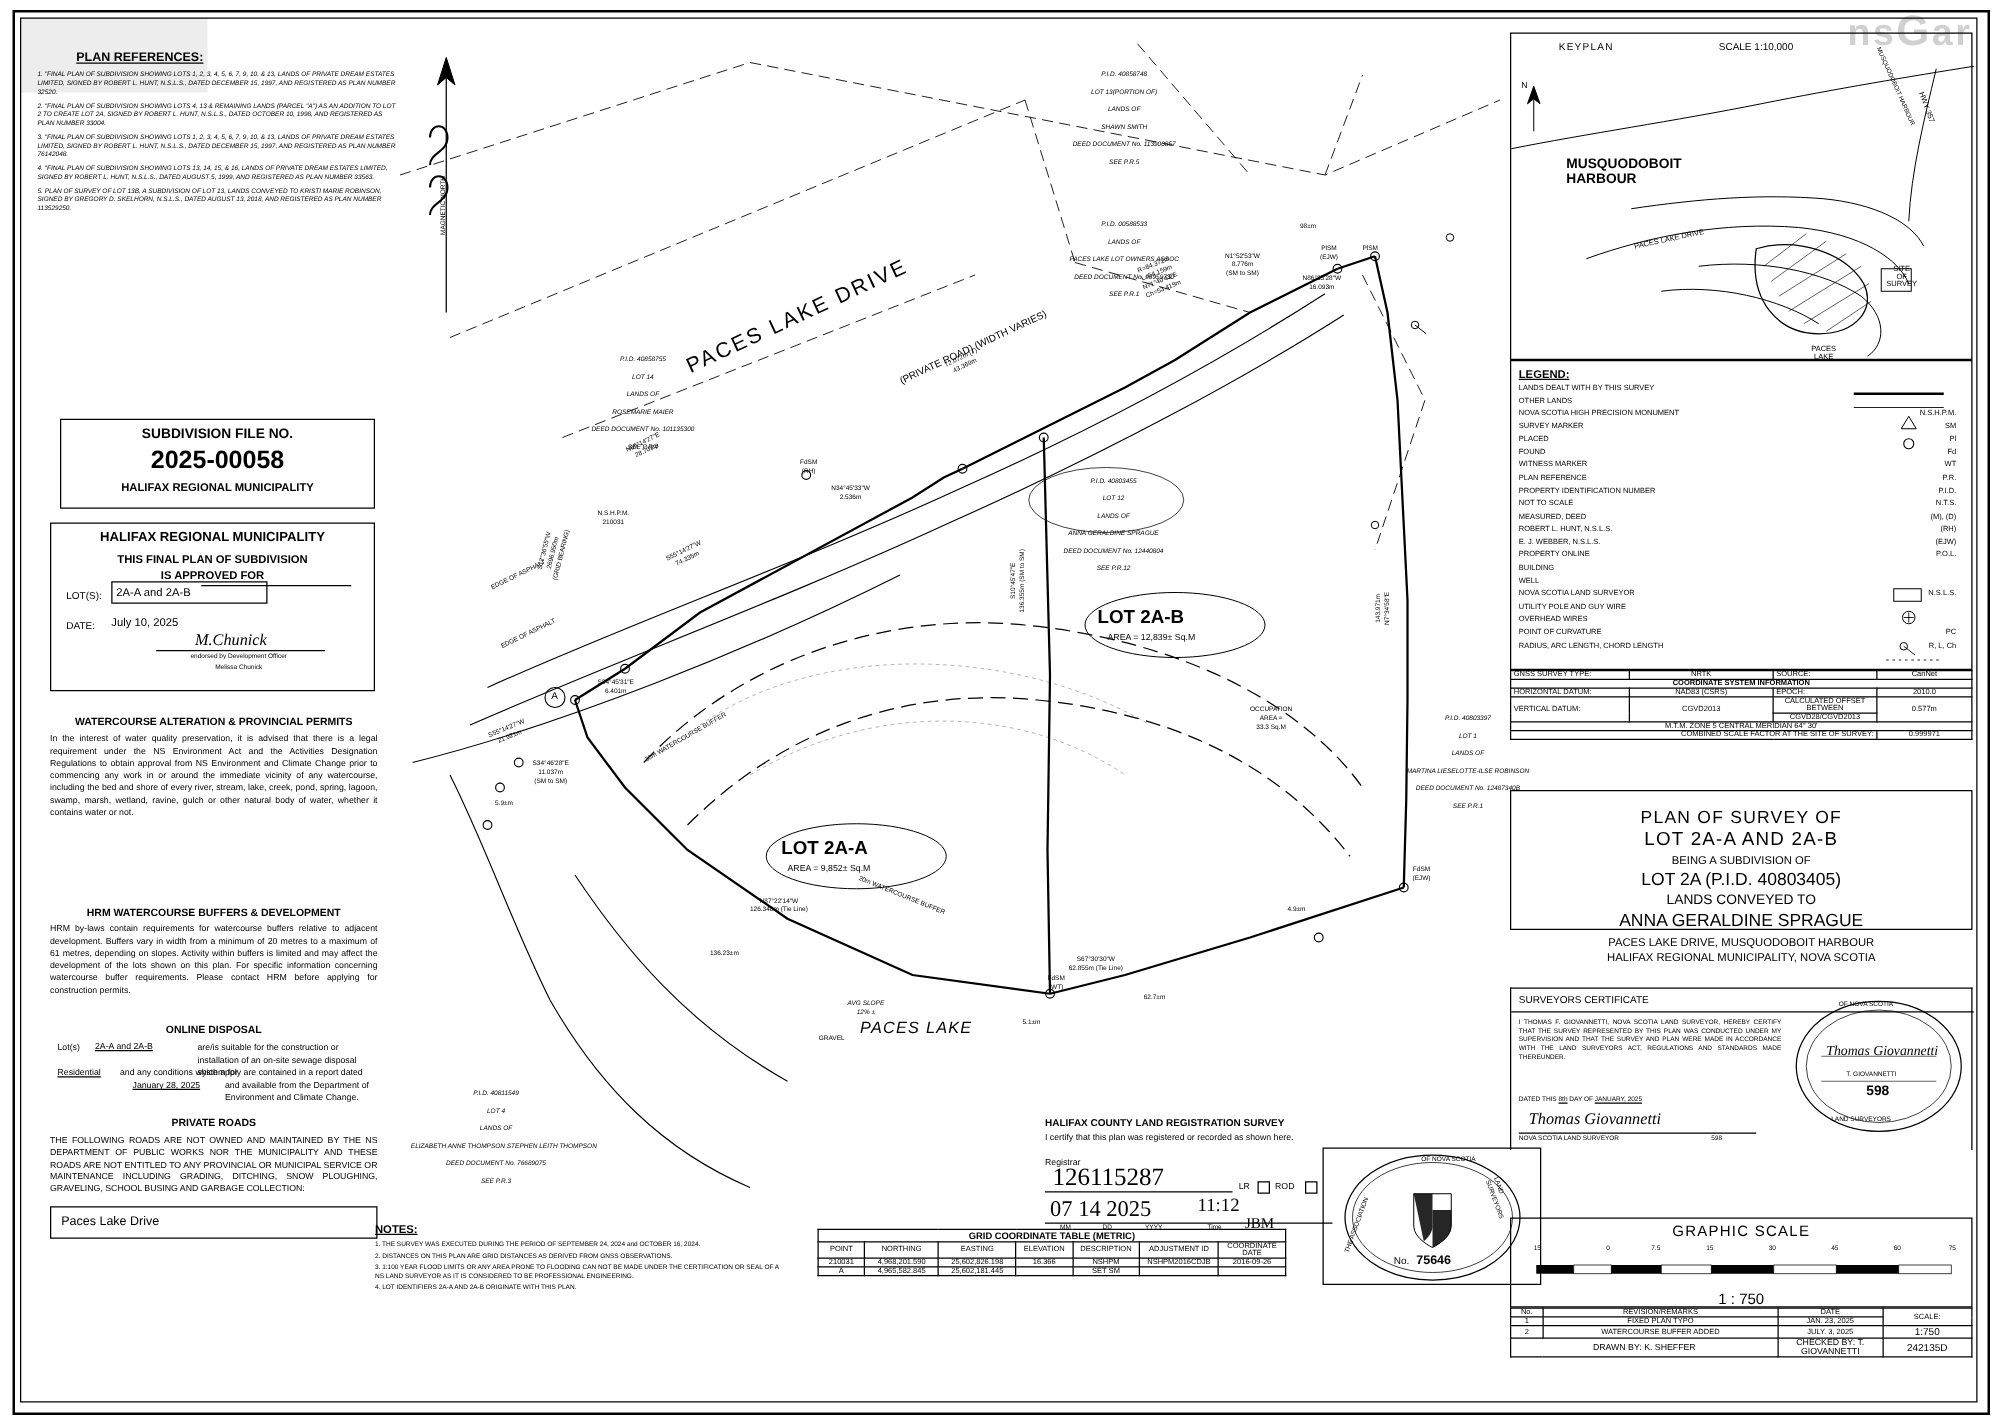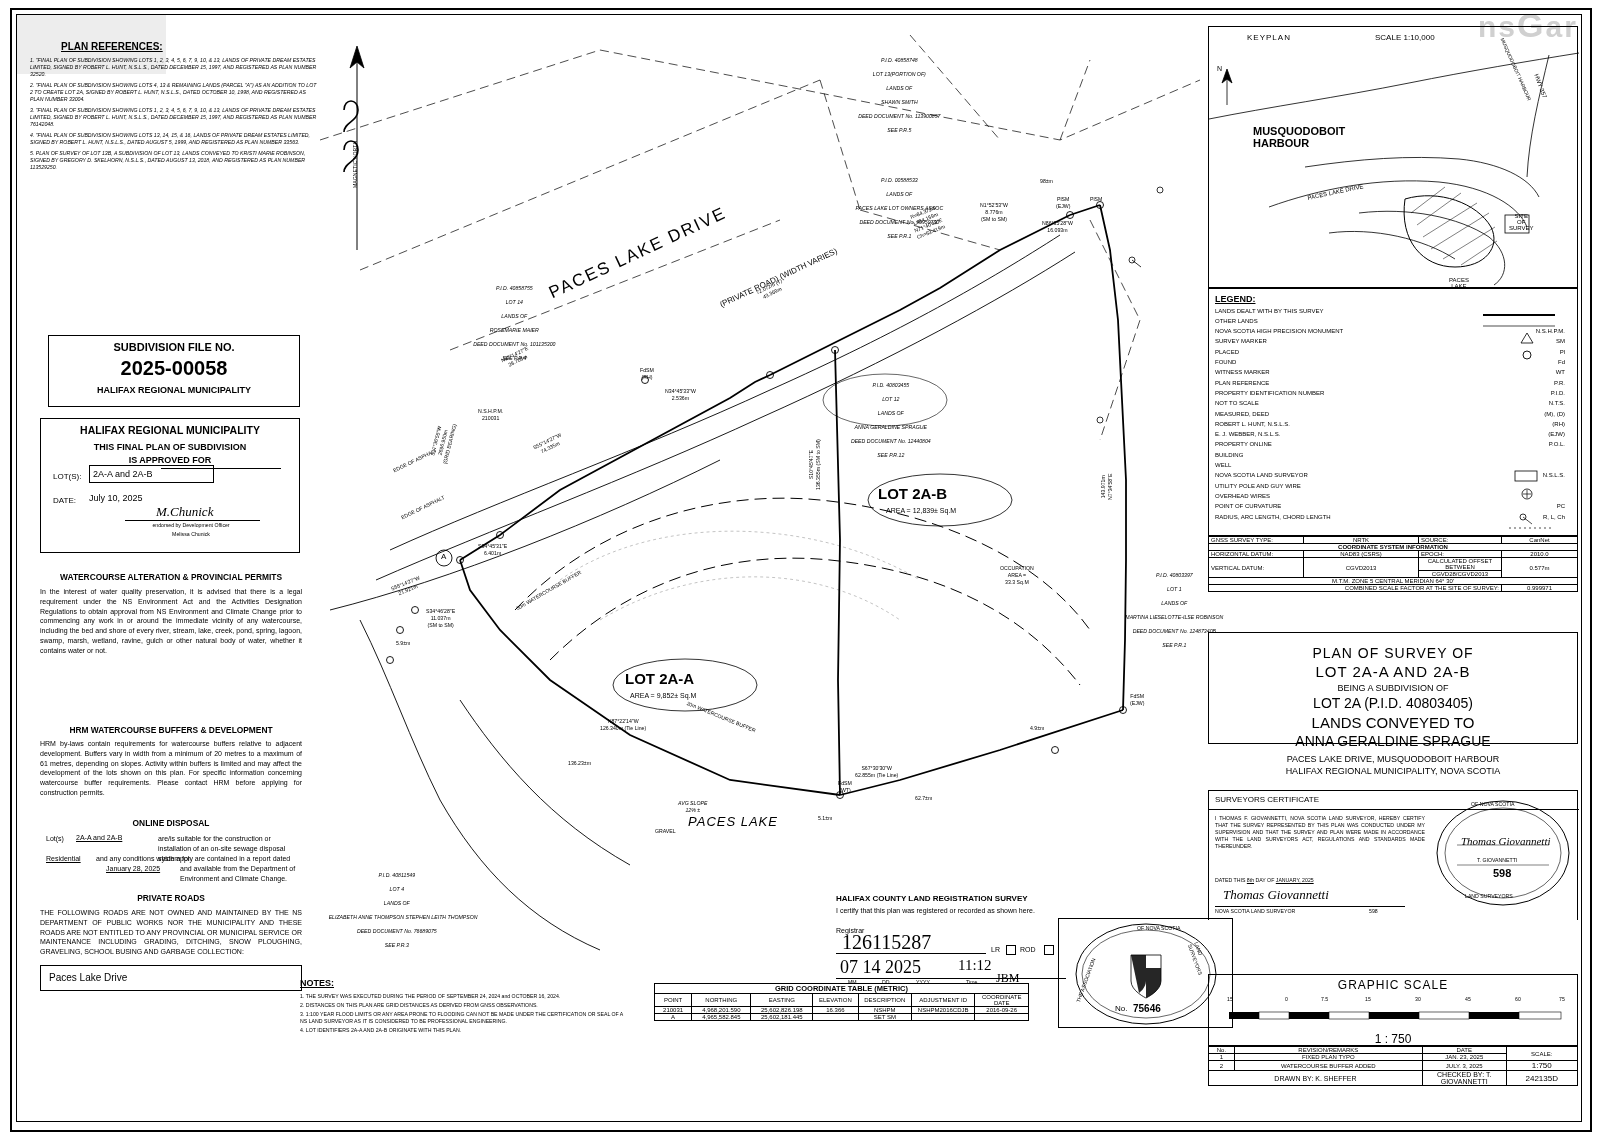--- a/index.html
+++ b/index.html
@@ -496,21 +496,21 @@
           </tr>
     </tbody>
       </table>
   </div>
 
   <div class="panel bx" style="left:1208px;top:632px;width:370px;height:112px;border-top:1px solid #000;">
     <div class="ct" style="font-size:14px;margin-top:12px;letter-spacing:1px;">PLAN OF SURVEY OF</div>
     <div class="ct" style="font-size:15px;margin-top:2px;letter-spacing:1px;">LOT 2A-A AND 2A-B</div>
     <div class="ct" style="font-size:9px;margin-top:3px;">BEING A SUBDIVISION OF</div>
     <div class="ct" style="font-size:14px;margin-top:2px;">LOT 2A (P.I.D. 40803405)</div>
-    <div class="ct" style="font-size:15px;margin-top:3px;">LANDS CONVEYED TO</div>
+    <div class="ct" style="font-size:11px;margin-top:3px;">LANDS CONVEYED TO</div>
     <div class="ct" style="font-size:14px;margin-top:2px;">ANNA GERALDINE SPRAGUE</div>
     <div class="ct" style="font-size:9px;margin-top:5px;">PACES LAKE DRIVE, MUSQUODOBOIT HARBOUR</div>
     <div class="ct" style="font-size:9px;margin-top:2px;">HALIFAX REGIONAL MUNICIPALITY, NOVA SCOTIA</div>
   </div>
 
   <div class="panel" style="left:1208px;top:790px;width:370px;height:130px;border-top:1px solid #000;border-left:1px solid #000;border-right:1px solid #000;">
     <div class="t8" style="margin:3px 0 2px 6px;">SURVEYORS CERTIFICATE</div>
     <div style="position:absolute;left:0;top:18px;width:370px;border-top:1px solid #000;"></div>
     <div class="tiny" style="position:absolute;left:6px;top:24px;width:210px;text-align:justify;">I THOMAS F. GIOVANNETTI, NOVA SCOTIA LAND SURVEYOR, HEREBY CERTIFY THAT THE SURVEY REPRESENTED BY THIS PLAN WAS CONDUCTED UNDER MY SUPERVISION AND THAT THE SURVEY AND PLAN WERE MADE IN ACCORDANCE WITH THE LAND SURVEYORS ACT, REGULATIONS AND STANDARDS MADE THEREUNDER.</div>
     <div class="tiny" style="position:absolute;left:6px;top:86px;">

